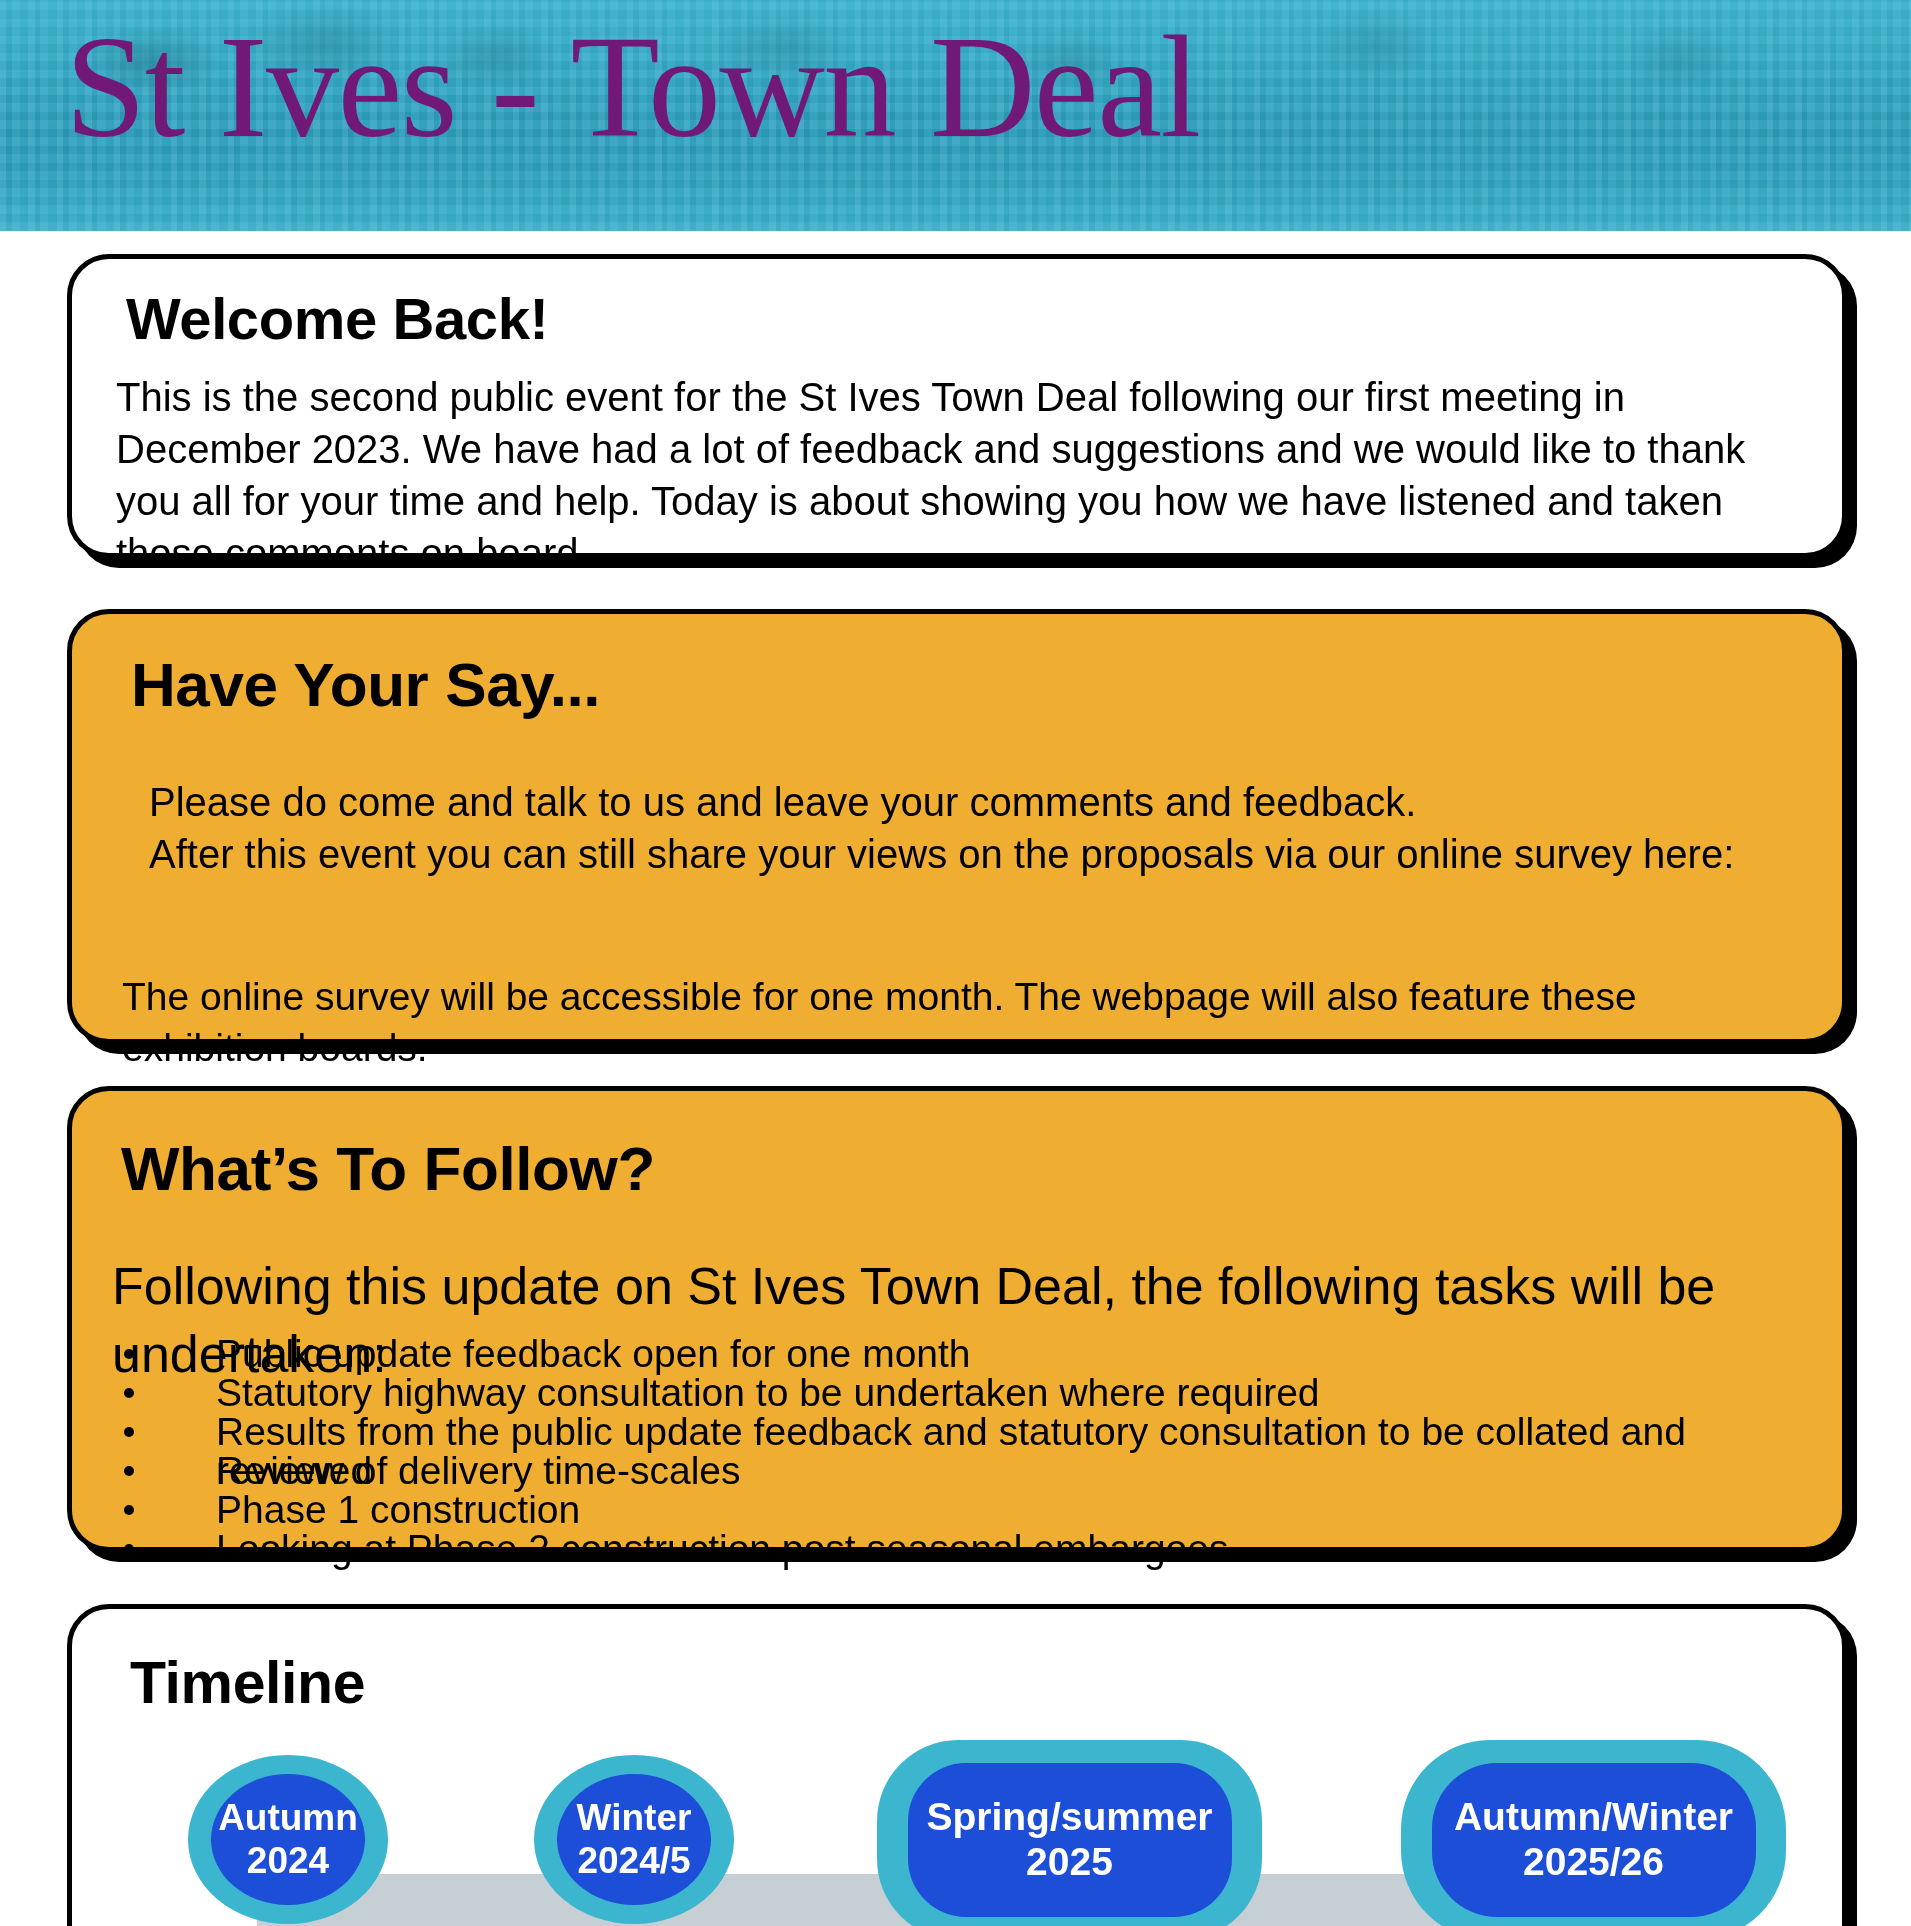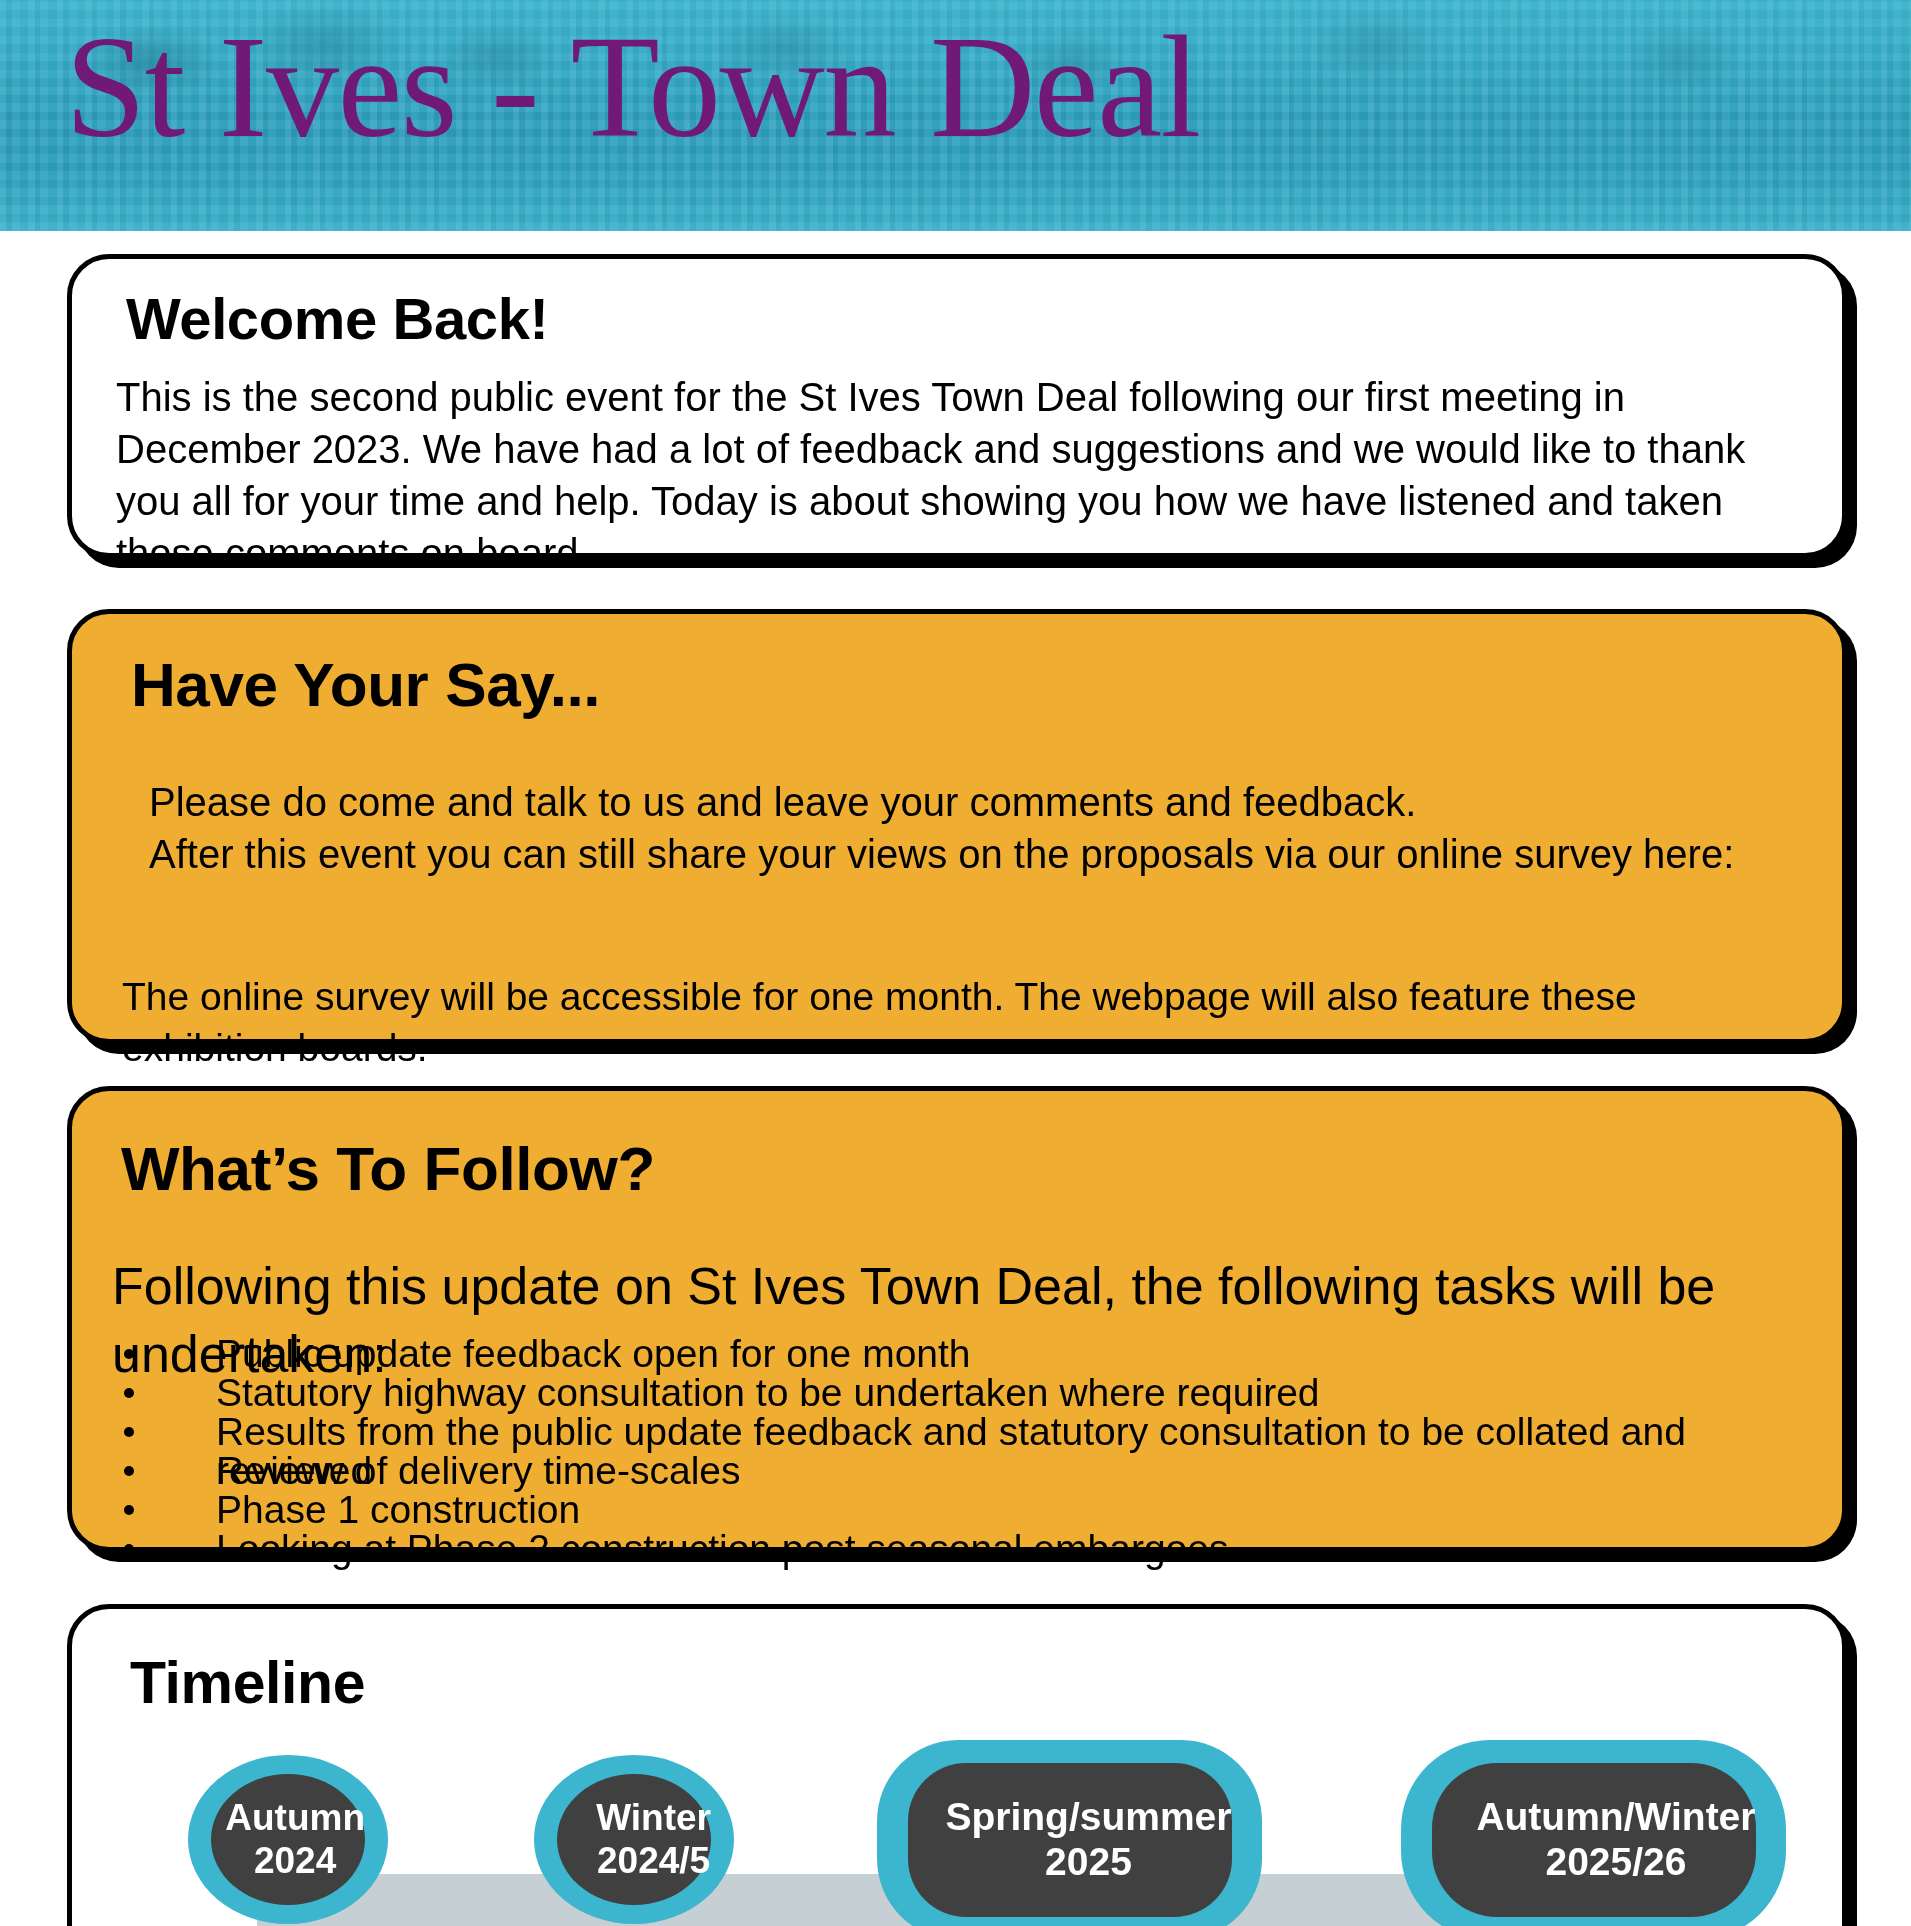--- a/index.html
+++ b/index.html
@@ -175,24 +175,24 @@
     top: 27px;
   }
   .tl-ring {
     position: relative;
     background: #3CB5CE;
     display: flex;
     align-items: center;
     justify-content: center;
   }
   .tl-ring .tl-inner {
-    background: #404040;
+    background: #1d4ed8;
     display: flex;
     align-items: center;
-    justify-content: flex-end;
+    justify-content: center;
     text-align: center;
   }
   .tl-label {
     color: #ffffff;
     font-weight: bold;
     line-height: 1.14;
     white-space: pre-line;
   }
 
   

